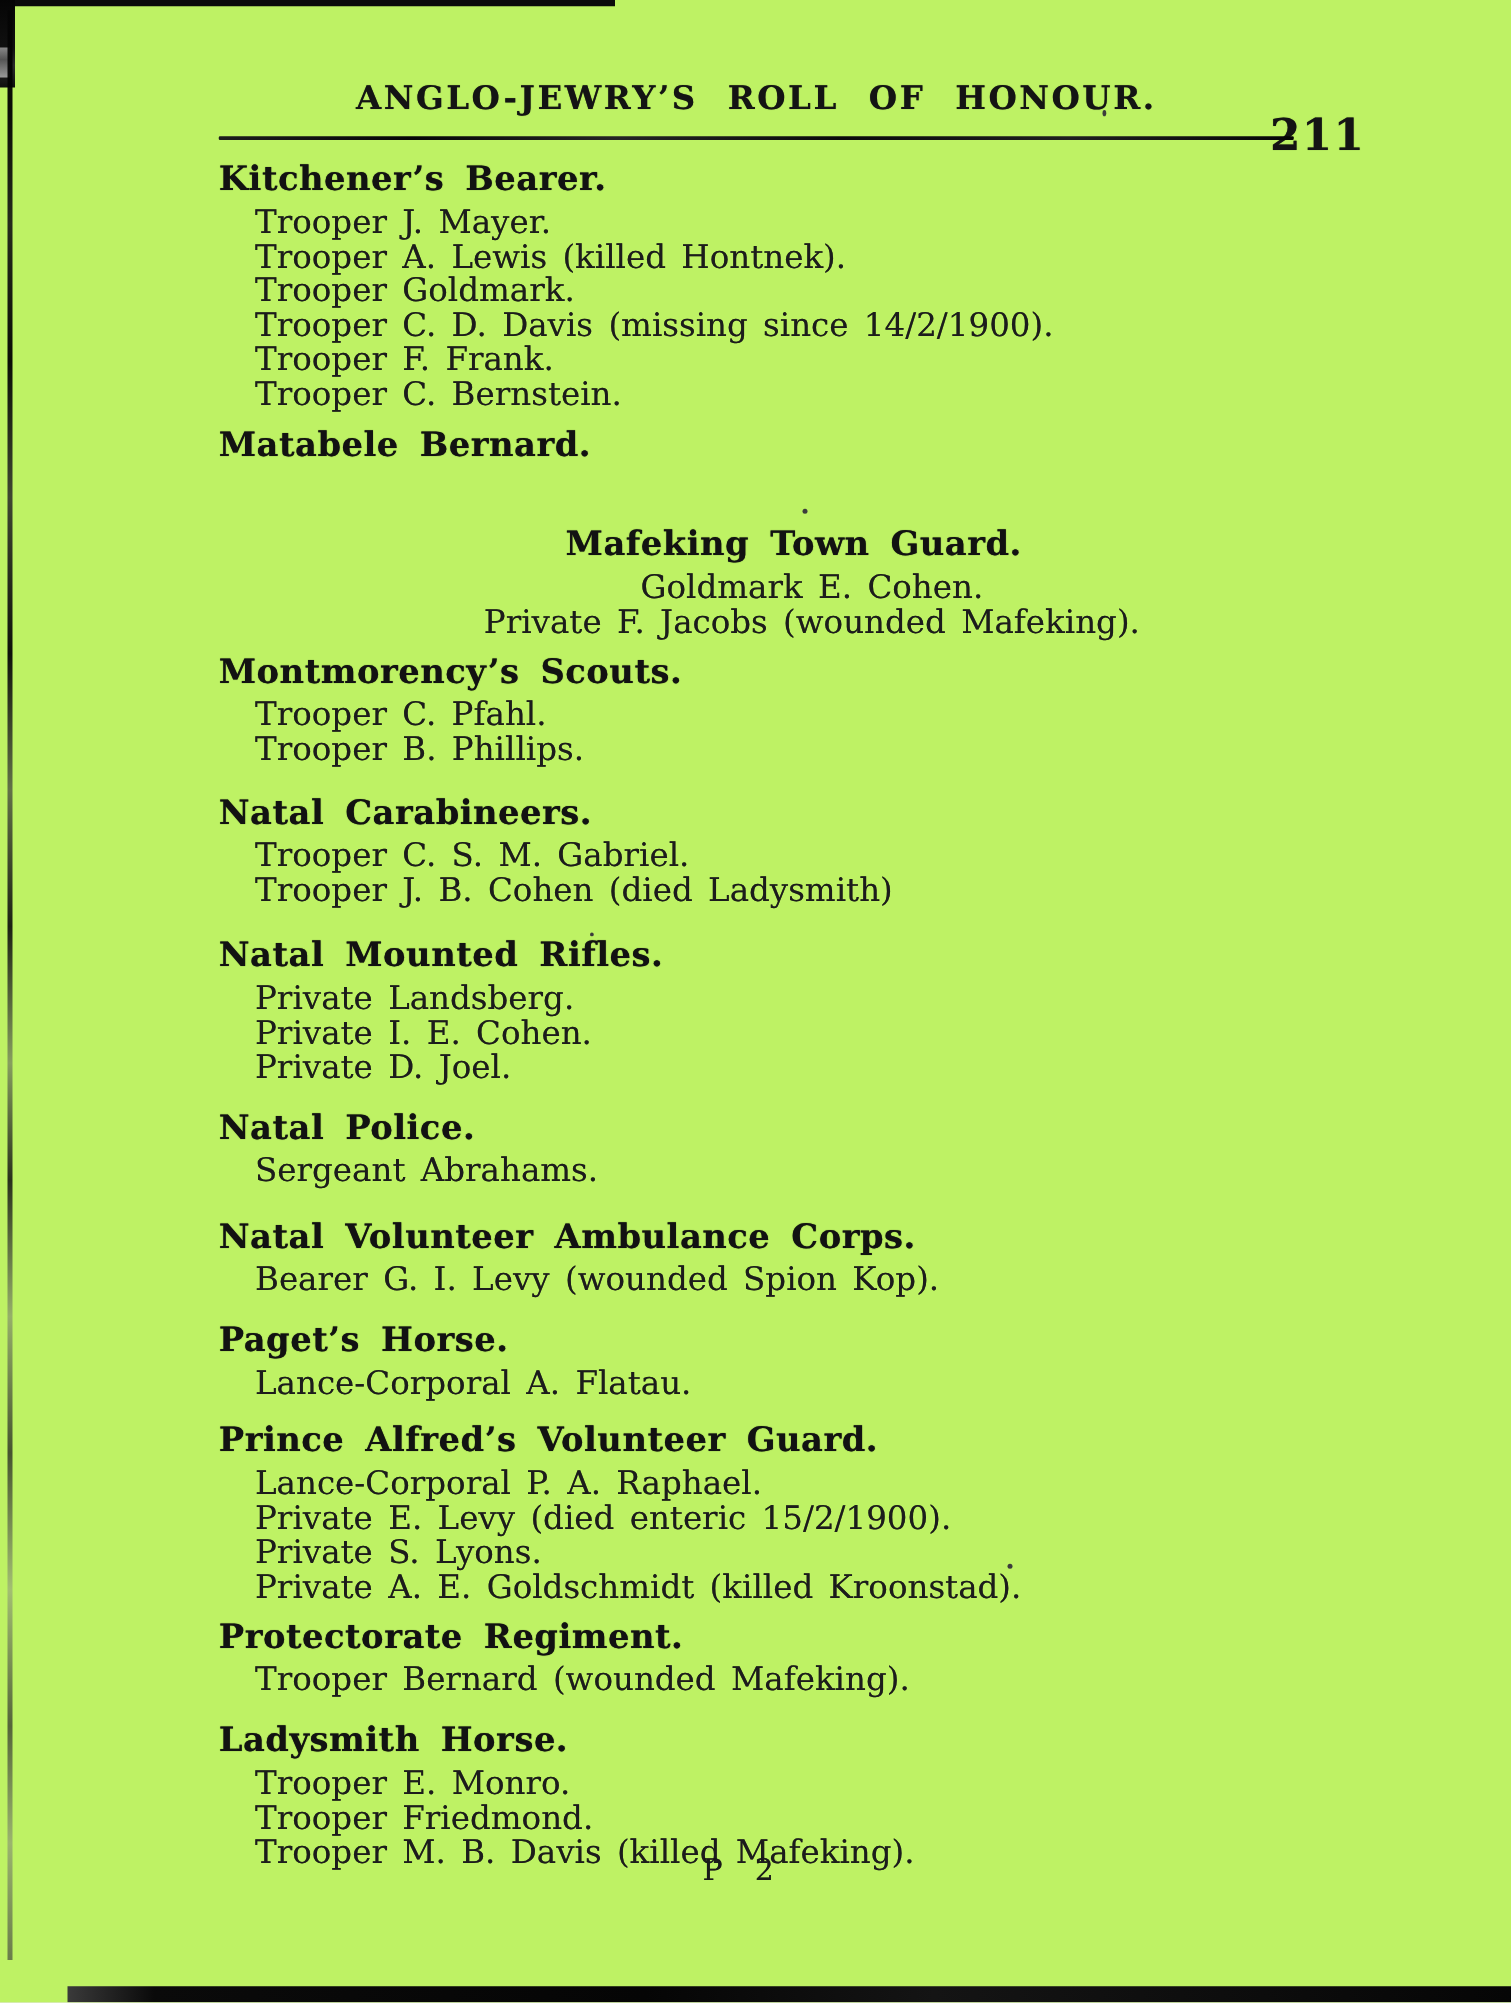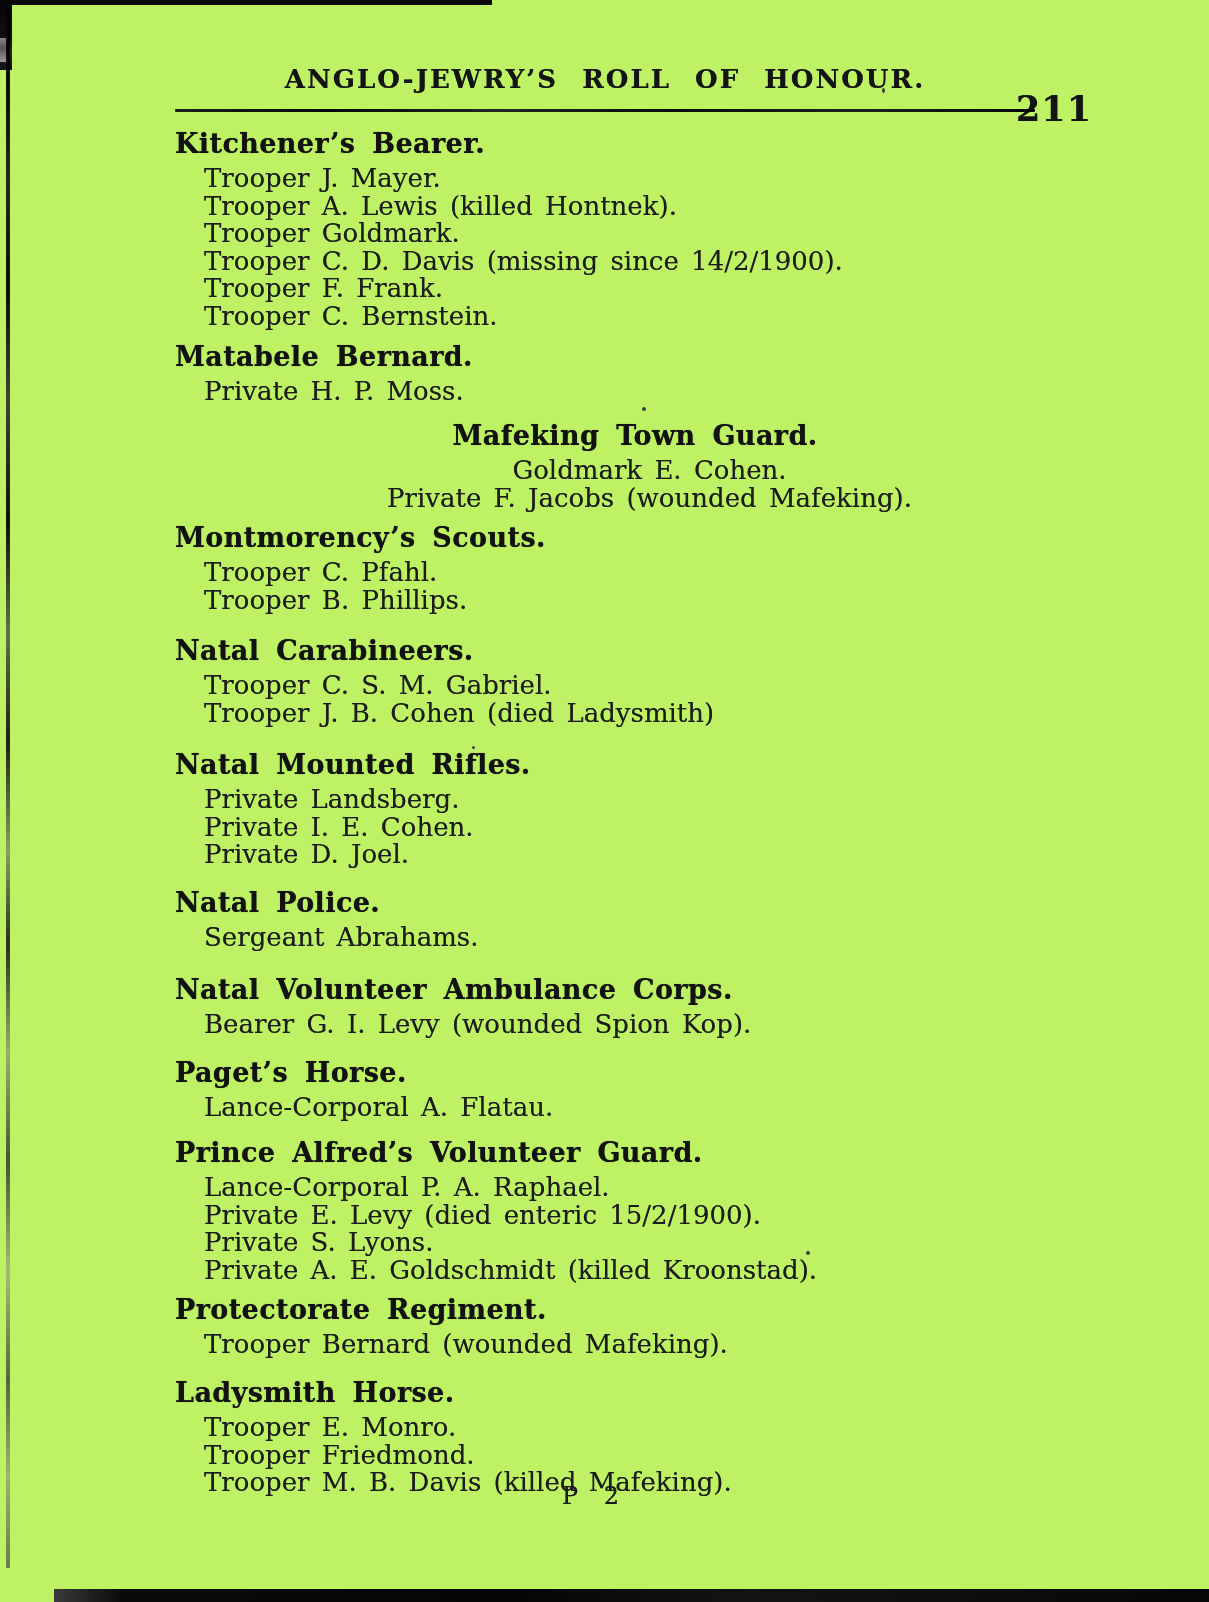--- a/index.html
+++ b/index.html
@@ -148,23 +148,20 @@
   <div class="entry">Trooper C. D. Davis (missing since 14/2/1900).</div>
 
   <div class="entry">Trooper F. Frank.</div>
 
   <div class="entry">Trooper C. Bernstein.</div>
 </div>
   </section>
 
   <section class="unit-section">
     <h2 class="unit-heading">Matabele Bernard.</h2>
-    <div class="entries">
-  <div class="entry">Private H. P. Moss.</div>
-</div>
   </section>
 
   <section class="unit-section">
     <h2 class="unit-heading">Mafeking Town Guard.</h2>
     <div class="entries">
   <div class="entry">Goldmark E. Cohen.</div>
 
   <div class="entry">Private F. Jacobs (wounded Mafeking).</div>
 </div>
   </section>

